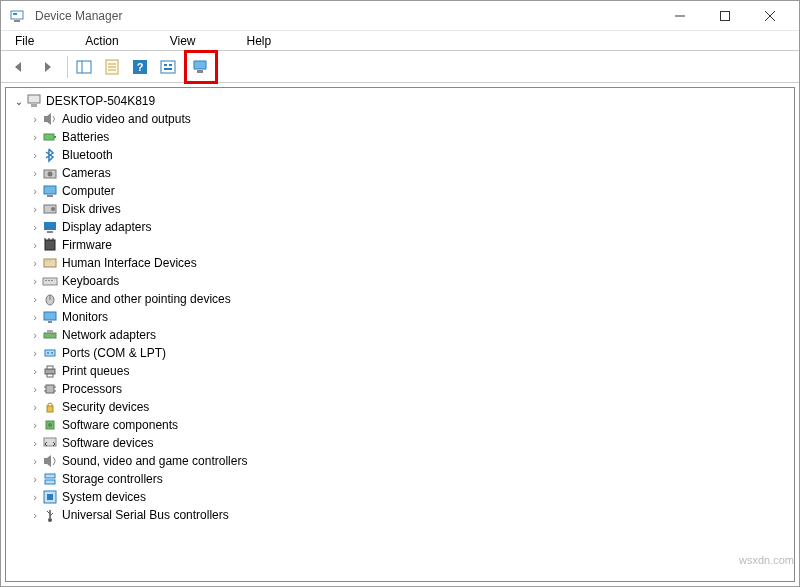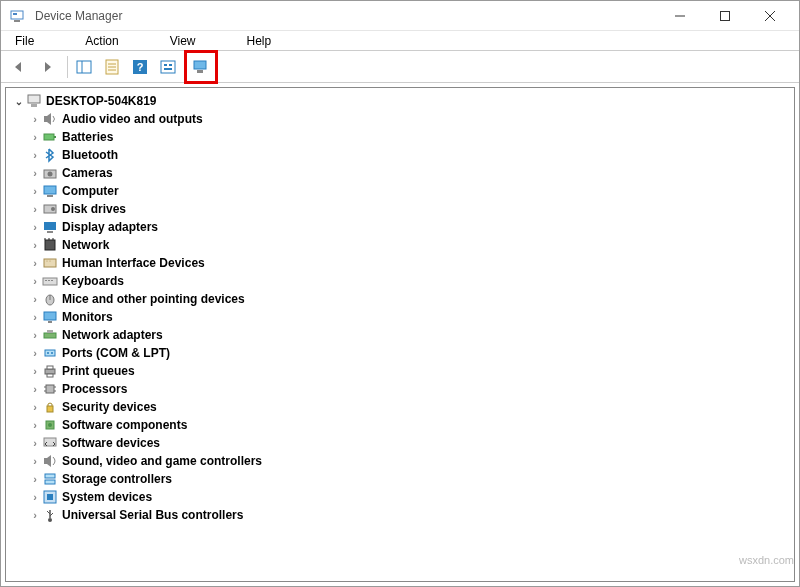--- a/index.html
+++ b/index.html
@@ -98,21 +98,20 @@
       width: 100%;
       height: 100%;
       border: 1px solid #888;
       background: #fff;
       overflow-y: auto;
       padding: 4px 0;
     }
     .tree-root {
       list-style: none;
       padding-left: 2px;
-      font-weight: bold;
     }
     .tree-root > li > .row {
       padding-left: 4px;
     }
     .tree-children {
       list-style: none;
       padding-left: 20px;
     }
     .row {
       display: flex;
@@ -346,21 +345,21 @@
                 <div class="row">
                   <span class="expander closed"></span>
                   <span class="dev-icon">
                     <svg width="16" height="16">
                       <rect x="3" y="3" width="10" height="10" fill="#555" stroke="#222"></rect>
                       <line x1="3" y1="1" x2="3" y2="3" stroke="#222"></line>
                       <line x1="7" y1="1" x2="7" y2="3" stroke="#222"></line>
                       <line x1="11" y1="1" x2="11" y2="3" stroke="#222"></line>
                     </svg>
                   </span>
-                  <span>Network</span>
+                  <span>Firmware</span>
                 </div>
               </li>
               <li>
                 <div class="row">
                   <span class="expander closed"></span>
                   <span class="dev-icon">
                     <svg width="16" height="16">
                       <rect x="2" y="4" width="12" height="8" fill="#e8d9b5" stroke="#a58b4f"></rect>
                       <circle cx="5" cy="6" r="0.5" fill="#a58b4f"></circle>
                       <circle cx="8" cy="6" r="0.5" fill="#a58b4f"></circle>

